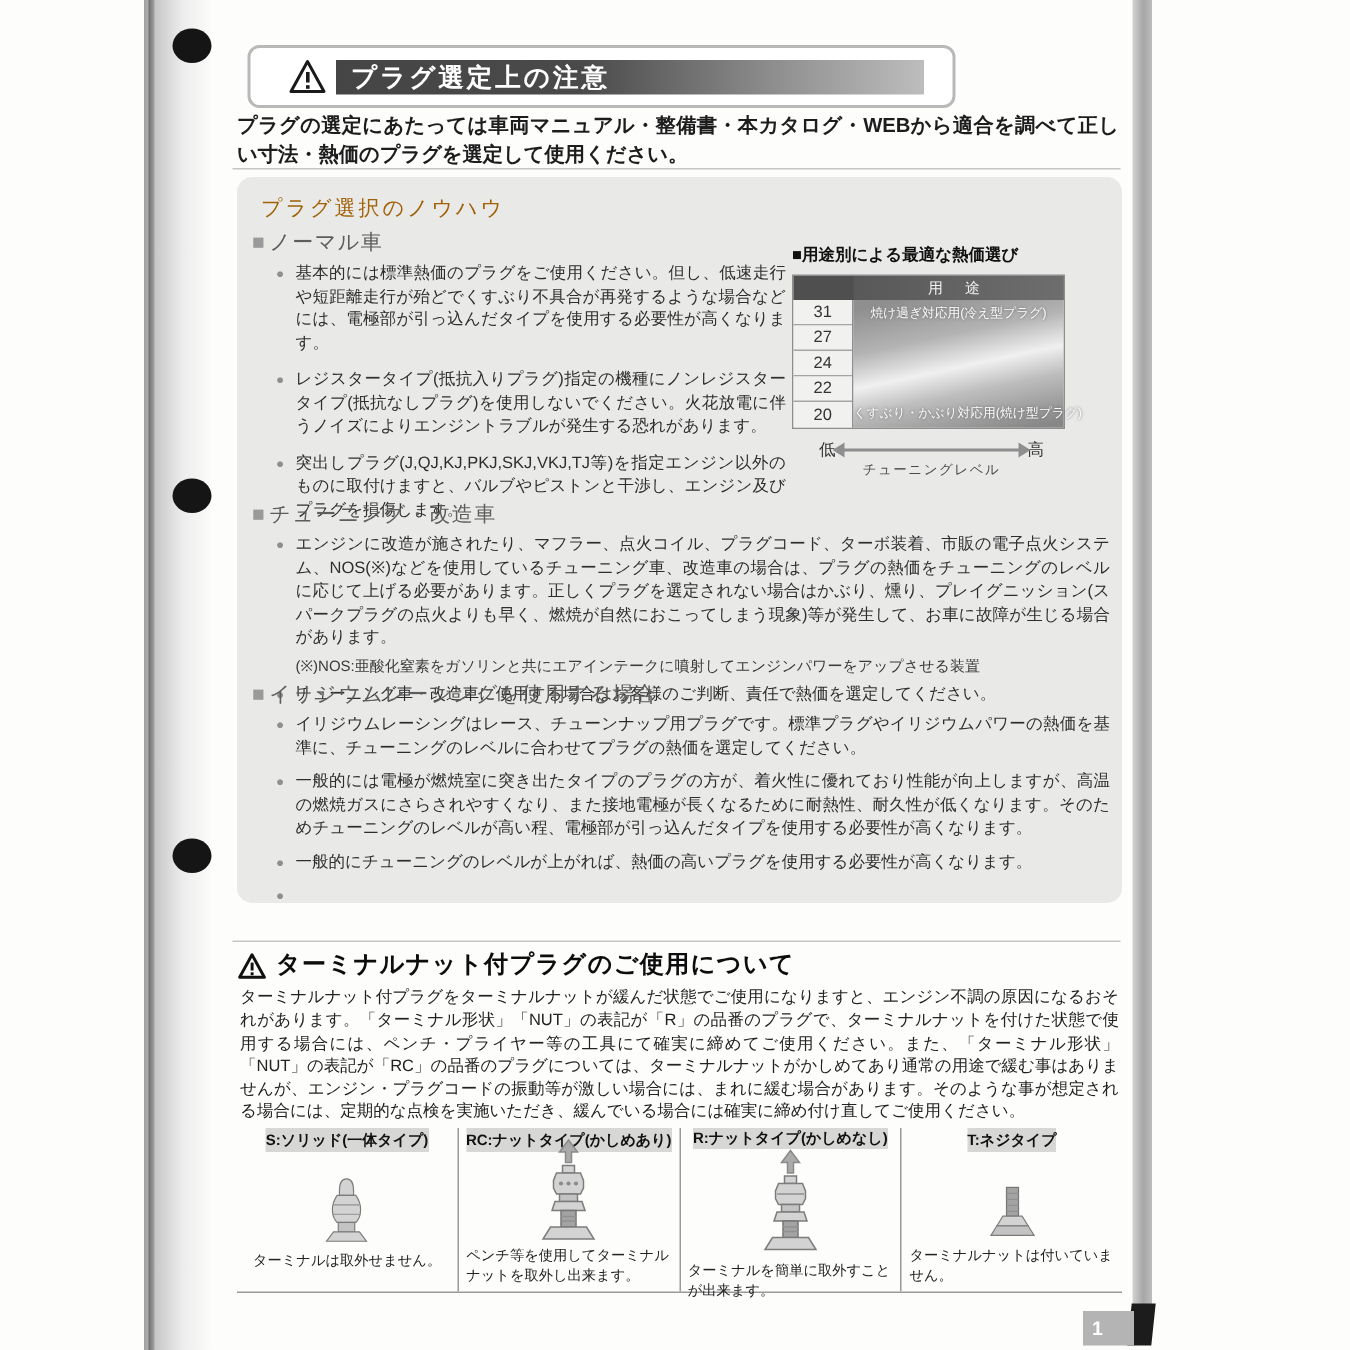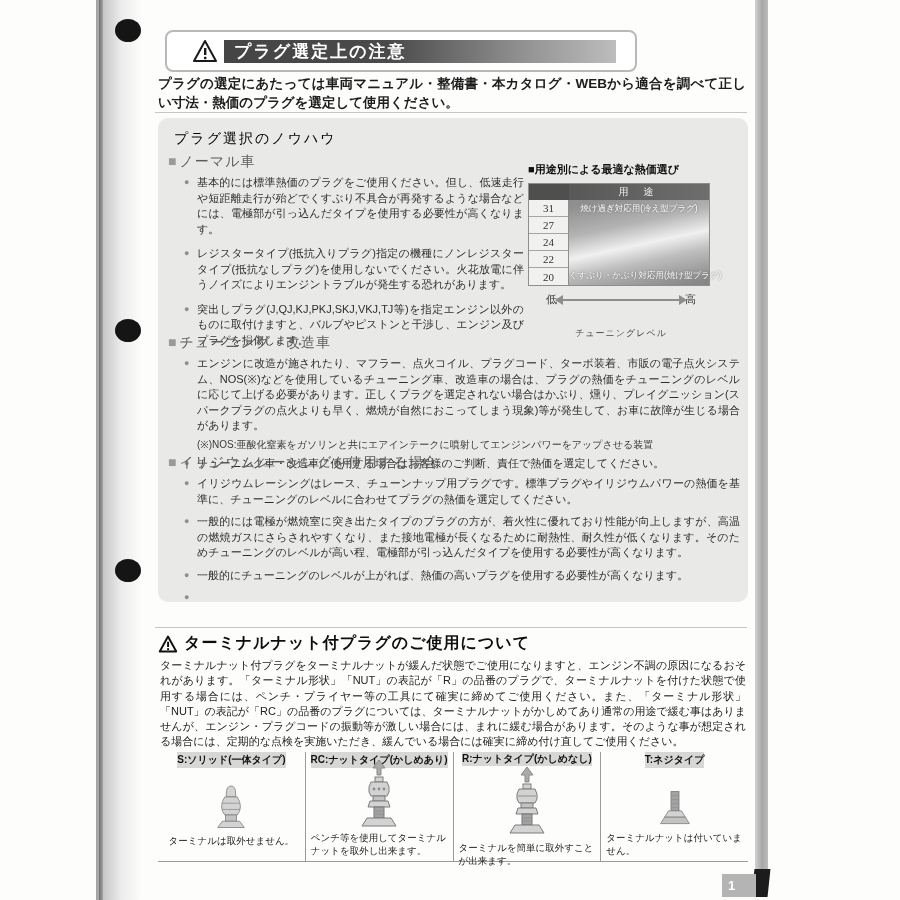--- a/index.html
+++ b/index.html
@@ -28,54 +28,54 @@
   .warn-bar { flex:1; background:linear-gradient(to right,#454545 0%,#4a4a4a 42%,#8f8f8f 75%,#bdbdbd 100%);
     color:#fff; font-weight:bold; font-size:17px; display:flex; align-items:center; padding-left:10px; letter-spacing:2px; }
 
   .intro { position:absolute; left:0px; top:74px; width:588px; font-size:13.5px; font-weight:bold; color:#1d1d1d; line-height:19px; text-align:justify; }
 
   .hr1 { position:absolute; left:-3px; top:112px; width:592px; height:1px; background:#c6c6c6; }
   .hr2 { position:absolute; left:-3px; top:627px; width:592px; height:1px; background:#c6c6c6; }
 
   
   .knowhow { position:absolute; left:0; top:118px; width:590px; height:484px; background:#e9e9e8; border-radius:10px; }
-  .kh-title { position:absolute; left:16px; top:12px; font-size:14px; color:#000000; letter-spacing:2px;text-align:right; }
+  .kh-title { position:absolute; left:16px; top:12px; font-size:14px; color:#a16207; letter-spacing:2px;text-align:right; }
   .sec-head { position:absolute; font-size:14px; color:#5d5d5d; letter-spacing:1px; }
   .sec-head .sq { color:#9a9a9a; margin-right:2px; }
   .bullets { position:absolute; display:flex; flex-direction:column; gap:9px; }
   .bullet { display:flex; }
   .bullet .dot { flex:0 0 13px; color:#8f8f8f; font-size:9px; line-height:15px; }
   .bullet p { font-size:11px; line-height:15.5px; color:#2e2e2e; text-align:justify; }
   .note-line { padding-left:13px; font-size:10px; line-height:14px; color:#3a3a3a; }
 
   
   .heat-chart { position:absolute; left:370px; top:44px; width:186px; }
   .heat-title { font-size:11px; font-weight:bold; color:#111; white-space:nowrap; }
   .heat-table { margin-top:6px; width:182px; border:1px solid #8e8e8e; }
   .ht-row { display:flex; }
   .ht-h { height:16px; background:#4f4f4f; }
   .ht-h .c1 { width:40px; color:#efe6e2; font-size:10px; display:flex; align-items:center; justify-content:center; border-right:1px solid #8e8e8e;margin-top:32px; }
   .ht-h .c2 { flex:1; color:#f2f2f2; font-size:10px; letter-spacing:6px; display:flex; align-items:center; justify-content:center; background:linear-gradient(to right,#585858,#6e6e6e); }
   .ht-body { display:flex; }
   .ht-left { width:40px; border-right:1px solid #8e8e8e; }
   .ht-cell { height:17px; background:#f1f1f0; border-bottom:1px solid #a5a5a5; font-size:11px; color:#333;
-    display:flex; align-items:center; justify-content:center;font-family:Liberation Serif, serif; }
+    display:flex; align-items:center; justify-content:center; }
   .ht-cell:last-child { border-bottom:none; }
   .ht-usage { position:relative; flex:1; height:85px;
     background:linear-gradient(168deg,#8f8f8f 6%,#b3b3b3 32%,#f0f0f0 52%,#bdbdbd 68%,#878787 96%); }
   .ht-usage .u-top, .ht-usage .u-bottom { position:absolute; left:0; right:0; text-align:center;
     font-size:8.5px; color:#fbfbfb; text-shadow:0 0 2px #666; white-space:nowrap; }
   .ht-usage .u-top { top:3px; } .ht-usage .u-bottom { bottom:3px; }
   .heat-axis { margin-top:6px; display:flex; align-items:center; justify-content:center; gap:5px; }
   .heat-axis .end { font-size:11px; color:#333; }
   .axis-line { position:relative; width:118px; height:2px; background:#8e8e8e; }
   .axis-line::before, .axis-line::after { content:""; position:absolute; top:-4px; border-top:5px solid transparent; border-bottom:5px solid transparent; }
   .axis-line::before { left:-7px; border-right:8px solid #8e8e8e; }
   .axis-line::after { right:-7px; border-left:8px solid #8e8e8e; }
-  .axis-label { text-align:center; font-size:9px; color:#4a4a4a; margin-top:20px; letter-spacing:1px; }
+  .axis-label { text-align:center; font-size:9px; color:#4a4a4a; margin-top:0; letter-spacing:1px; }
 
   
   .term-head { position:absolute; left:0; top:633px; display:flex; align-items:center; gap:6px;
     font-size:16px; font-weight:bold; color:#0d0d0d; letter-spacing:1px; }
   .term-body { position:absolute; left:2px; top:658px; width:586px; font-size:11px; line-height:15.3px; color:#222; text-align:justify; }
 
   
   .type-table { position:absolute; left:0; top:752px; width:590px; height:110px; display:flex; border-bottom:1px solid #9a9a9a; }
   .type-col { position:relative; flex:1; border-right:1px solid #9a9a9a; display:flex; flex-direction:column;align-items:center; }
   .type-col:last-child { border-right:none; }

